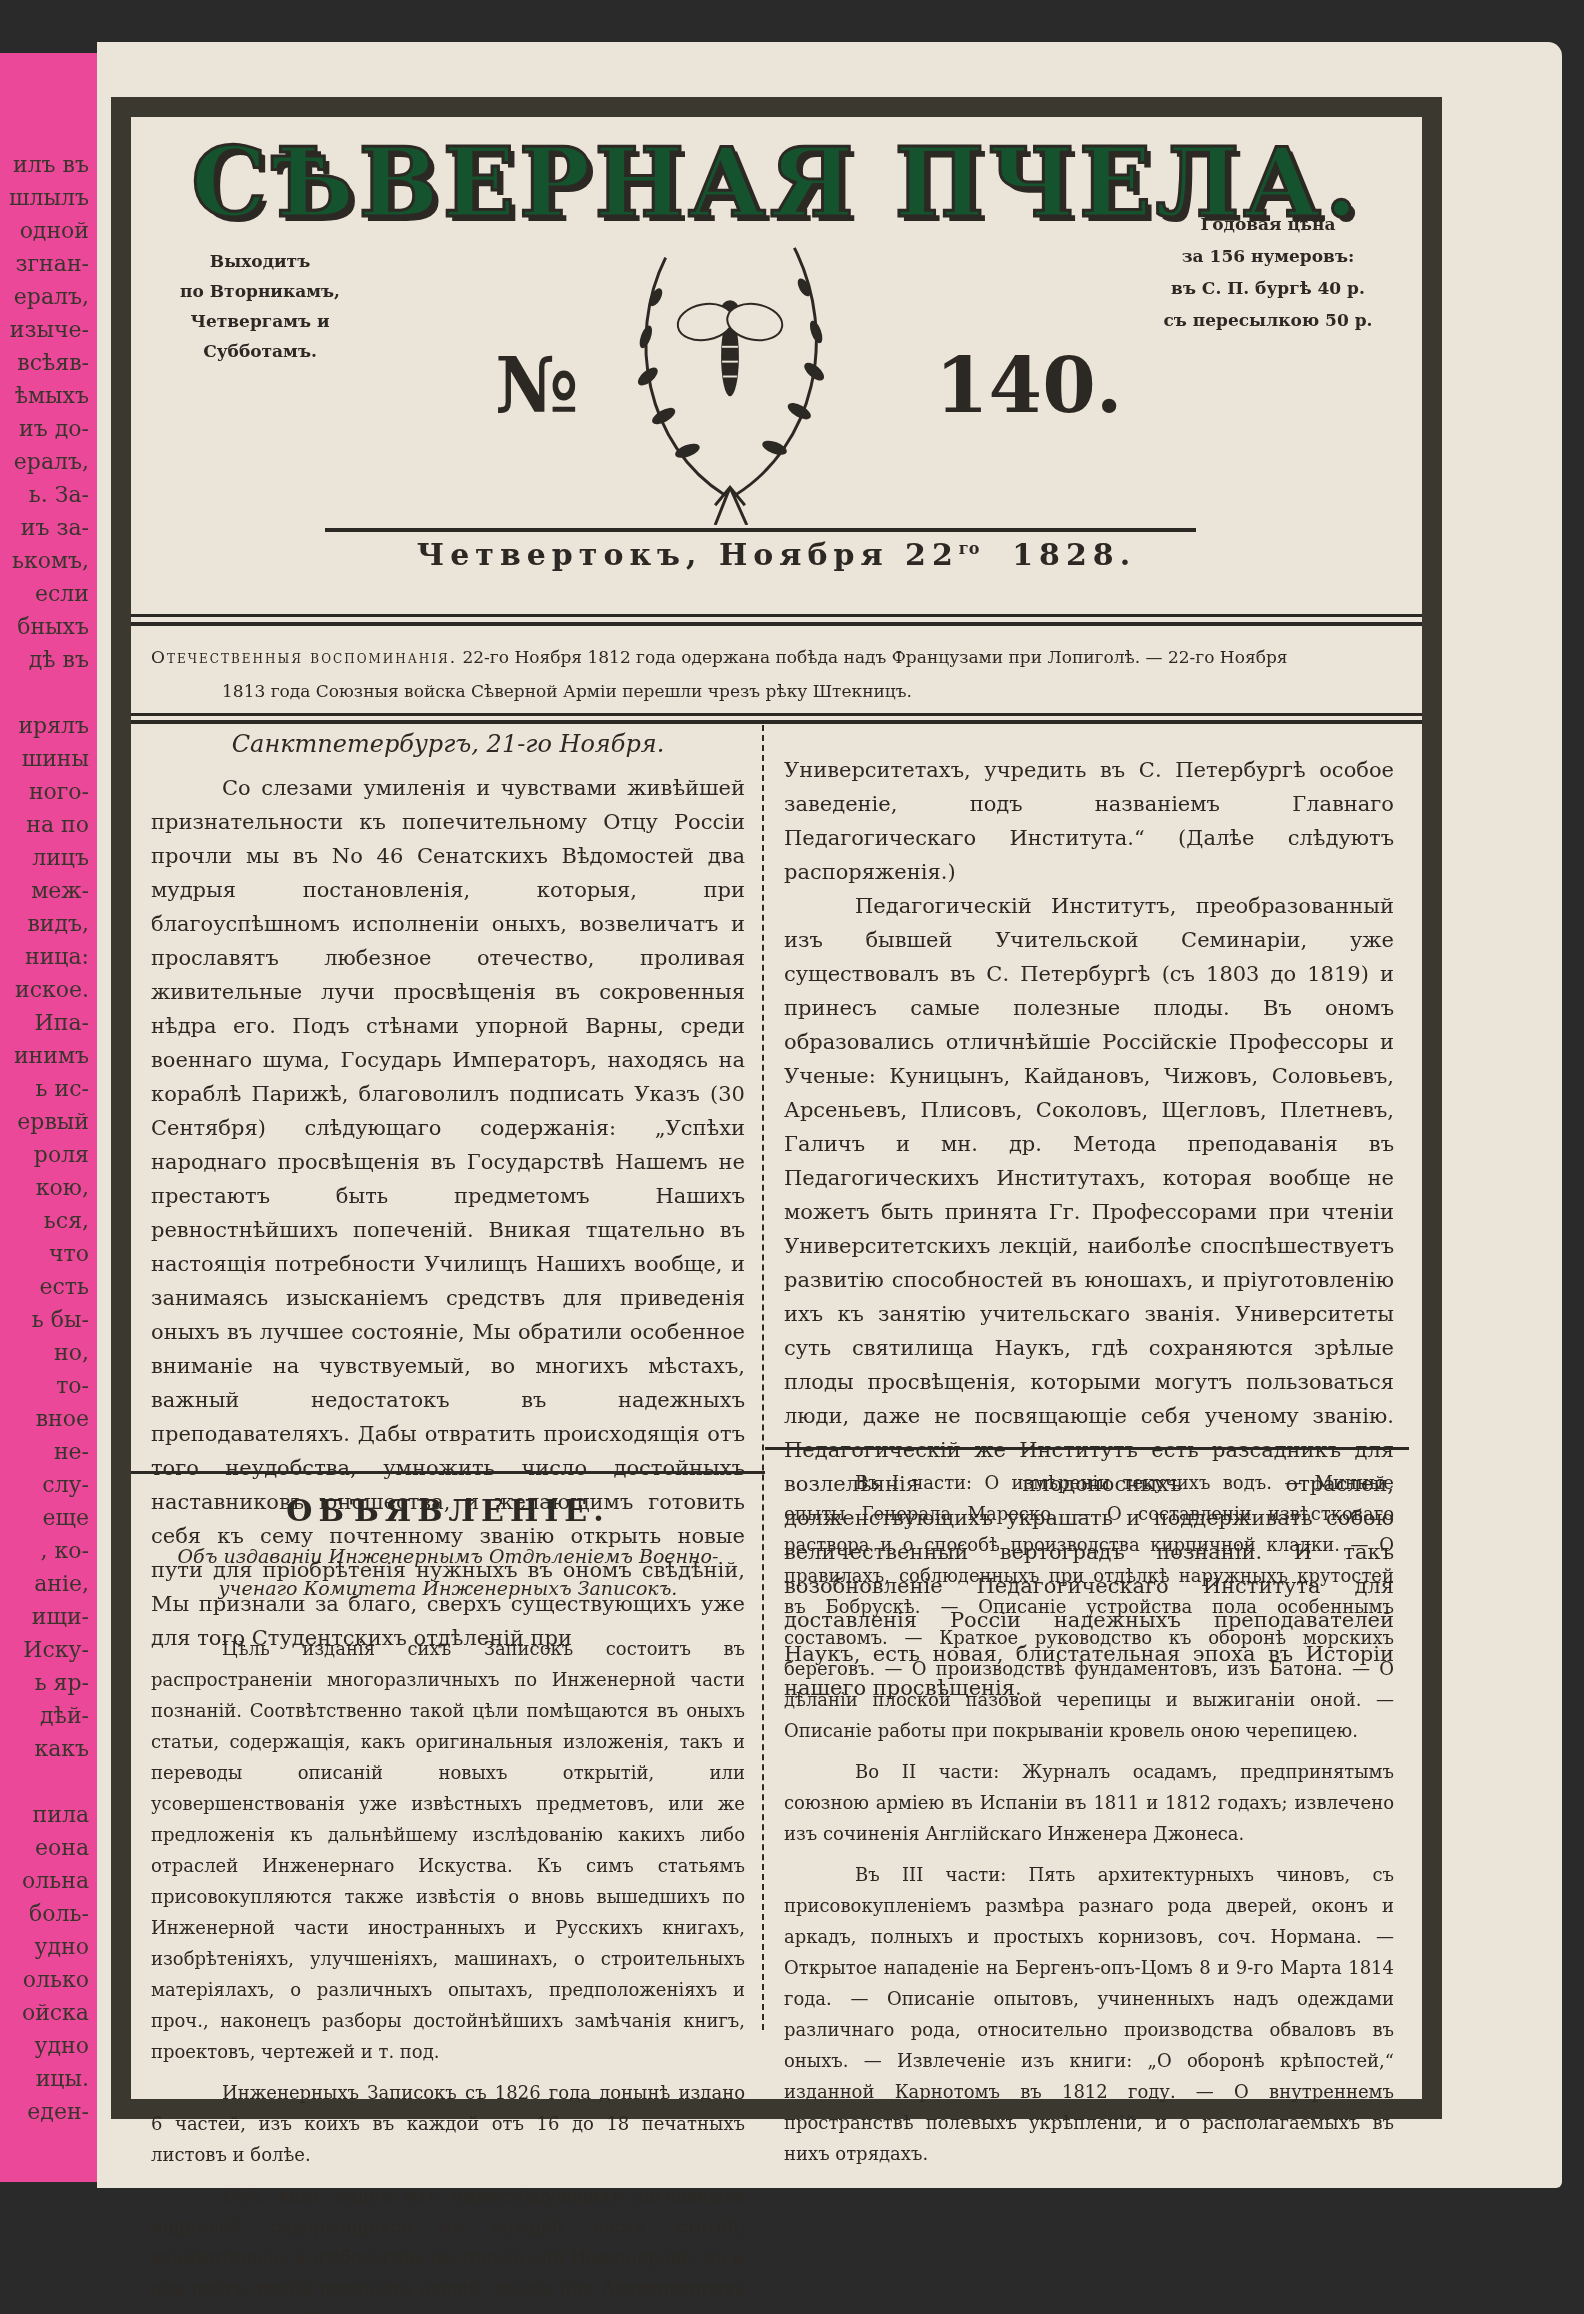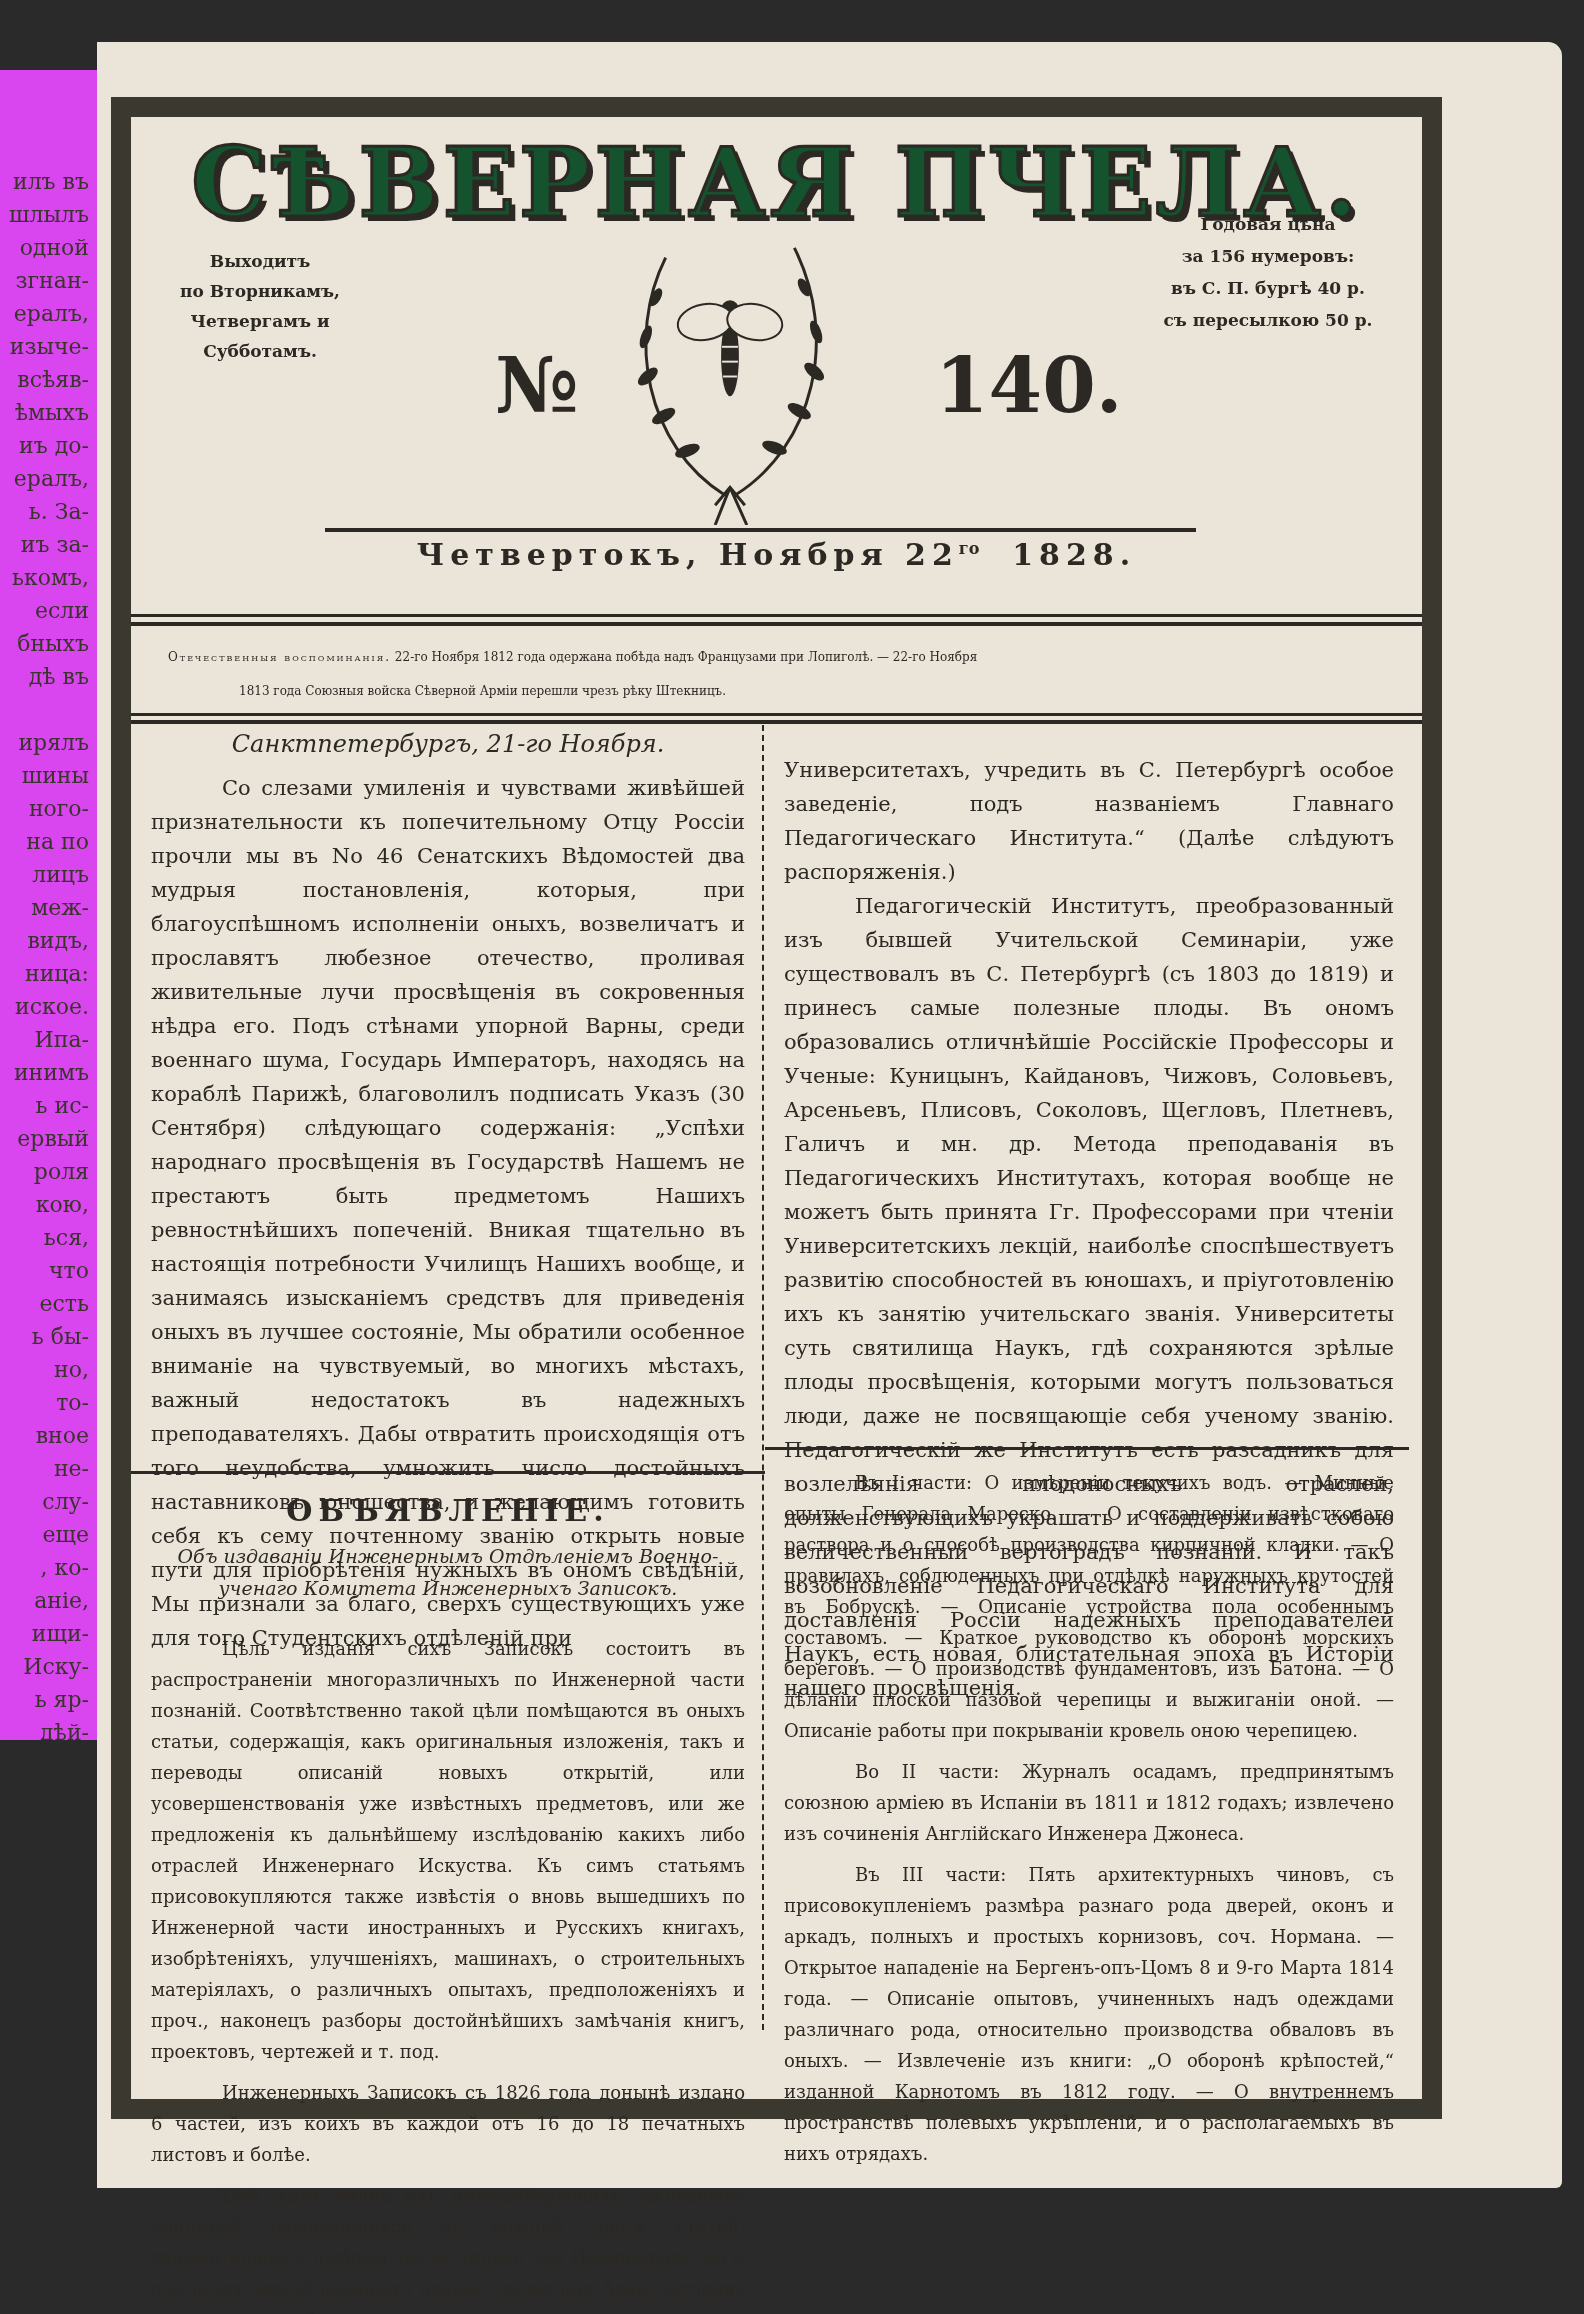--- a/index.html
+++ b/index.html
@@ -2,22 +2,22 @@
 <html><head>
 <meta charset="utf-8">
 <style>
   html, body { margin:0; padding:0; }
   body {
     width:1584px; height:2315px; position:relative; overflow:hidden;
     background:#2b2a2a;
     font-family:"DejaVu Serif", serif; color:#2c2823;
   }
   .prev-page {
-    position:absolute; left:0; top:70px; width:97px; height:1670px;
-    background:#d946ef; overflow:hidden;
+    position:absolute; left:0; top:53px; width:97px; height:2129px;
+    background:#ec4899; overflow:hidden;
     border-right:1px solid #cfc6b6;
   }
   .prev-page .bleed {
     position:absolute; right:8px; top:95px; text-align:right;
     font-size:22px; line-height:33px; color:#3a342d; white-space:nowrap;
   }
   .page {
     position:absolute; left:97px; top:42px; width:1465px; height:2146px;
     background:#ebe4d8; border-radius:0 14px 6px 0;
   }
@@ -38,21 +38,21 @@
   .price { position:absolute; right:40px; top:91px; width:228px; text-align:center;
     font-size:17px; line-height:32px; font-weight:bold; }
   .emblem { position:absolute; left:475px; top:111px; width:248px; height:297px; }
   .issue-no { position:absolute; left:364px; top:223px; font-size:77px; font-weight:bold; }
   .issue-num { position:absolute; left:804px; top:223px; font-size:77px; font-weight:bold; }
   .head-rule { position:absolute; left:194px; width:871px; top:411px; height:4px; background:#2c2823; }
   .dateline { position:absolute; left:0; right:0; top:420px; text-align:center;
     font-size:30px; letter-spacing:6px; font-weight:bold; }
   .dateline sup { font-size:16px; letter-spacing:0; }
   .dbl-rule { position:absolute; left:0; right:0; height:3px; background:#2c2823; }
-  .memorial { position:absolute; left:37px; right:20px; top:523px; font-size:12px; line-height:34px; text-align:justify; }
+  .memorial { position:absolute; left:20px; right:20px; top:523px; font-size:17px; line-height:34px; text-align:justify; }
   .memorial .sc { letter-spacing:2px; font-variant:small-caps; }
   .memorial .l2 { padding-left:71px; }
   .col { position:absolute; font-size:21px; line-height:34px; text-align:justify; }
   .col p { margin:0; }
   .indent { text-indent:71px; }
   .col-left { left:20px; width:594px; top:610px; }
   .col-right { left:653px; width:610px; top:636px; }
   .col-left2 { left:20px; width:594px; top:1364px; font-size:18px; line-height:31px; }
   .col-right2 { left:653px; width:610px; top:1340px; font-size:18px; line-height:31px; }
   .sec-head { text-align:center; font-size:34px; font-weight:bold; letter-spacing:6px; margin:0 0 2px; }

